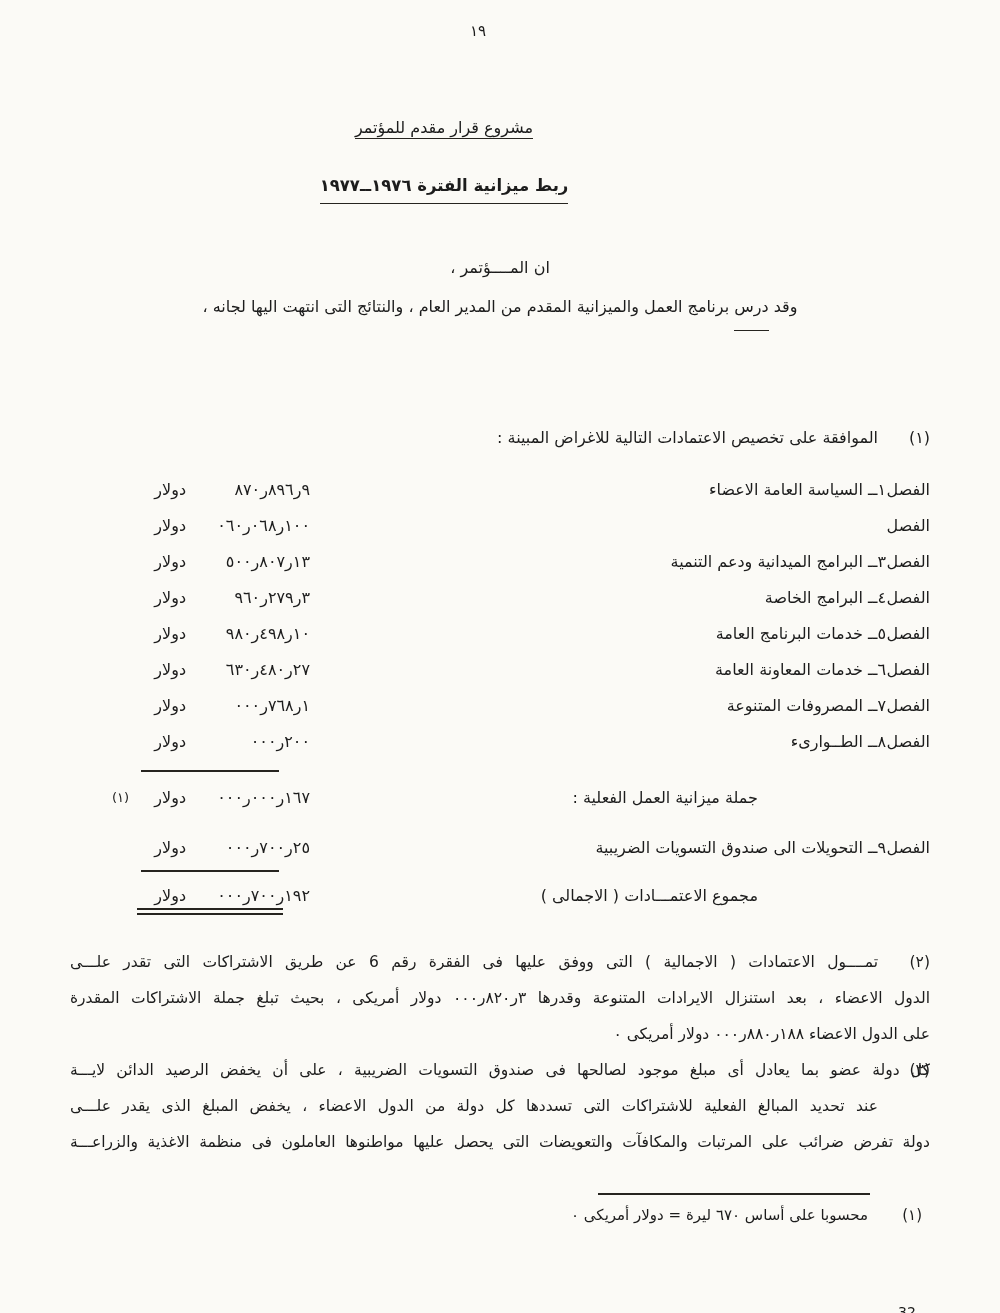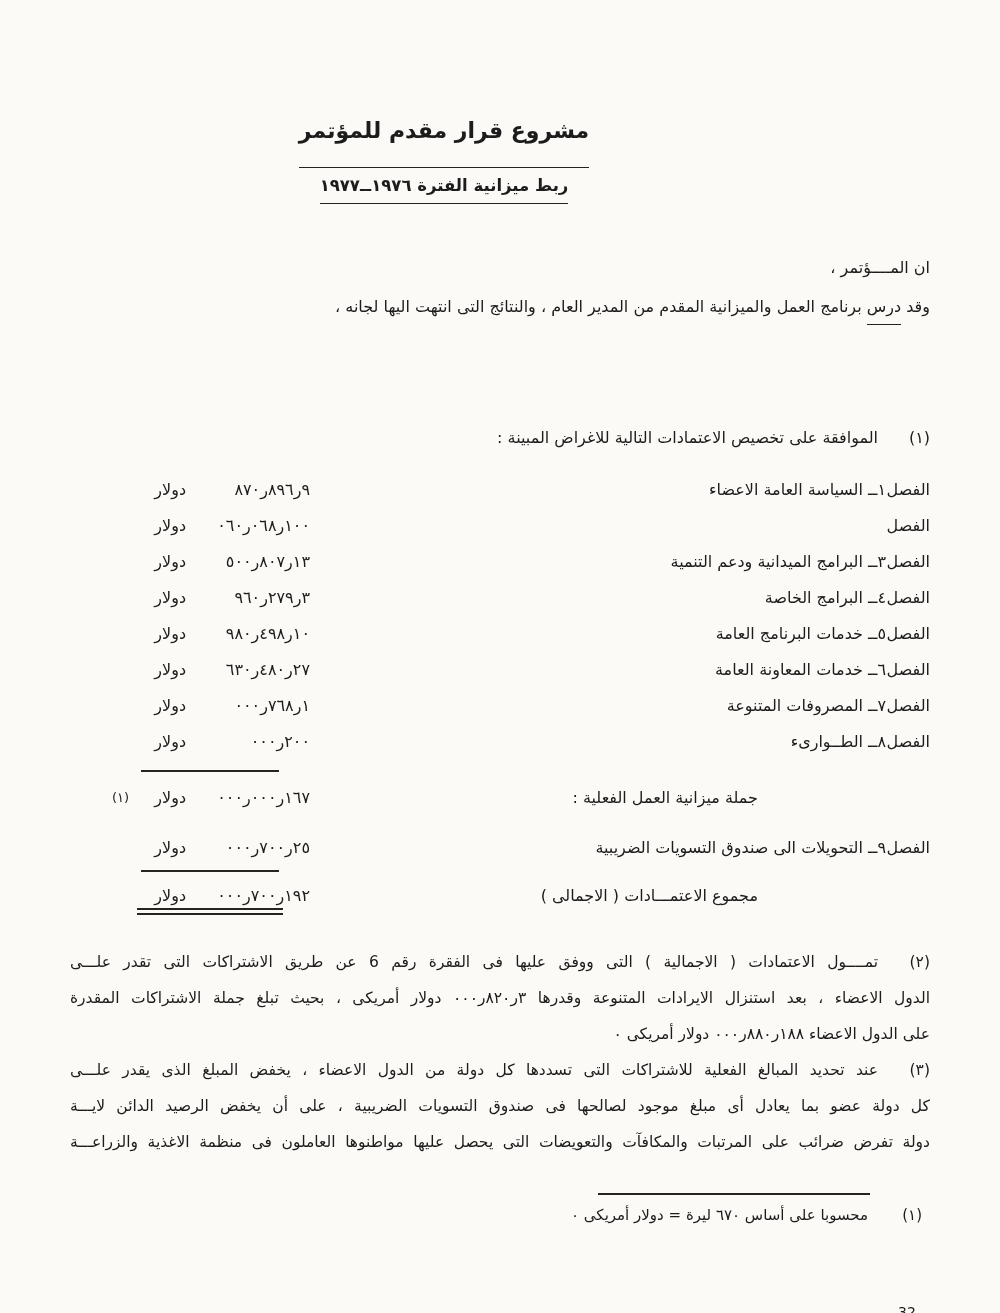--- a/index.html
+++ b/index.html
@@ -4,25 +4,25 @@
 <style>
   * { margin:0; padding:0; box-sizing:border-box; }
   body { background:#d8d6d2; font-family:"DejaVu Sans", sans-serif; }
   .page {
     position:relative; width:1000px; height:1313px; margin:0 auto;
     background:#fbfaf6; color:#1c1c1c; overflow:hidden; font-size:16px;
   }
   .pageno-top { position:absolute; top:22px; left:0; right:44px; text-align:center; font-size:15px; letter-spacing:1px; }
   .center-band { position:absolute; left:0; right:112px; text-align:center; direction:rtl; }
   .u-block { display:inline-block; border-bottom:1.6px solid #26241f; }
-  .doc-title { font-weight:bold; font-size:22px; padding-bottom:24px; }
+  .doc-title { font-weight:normal; font-size:16px; padding-bottom:1px; }
   .doc-subtitle { font-weight:bold; font-size:16.5px; padding-bottom:8px; }
-  .u-word { border-bottom:1.3px solid #26241f; padding-bottom:8px; }
+  .u-word { border-bottom:1.3px solid #26241f; padding-bottom:14px; }
   .preamble { position:absolute; top:248px; left:70px; right:70px; direction:rtl; }
-  .preamble .pline { line-height:39px; white-space:nowrap; }
+  .preamble .pline { line-height:39px; white-space:nowrap;text-align:center; }
   .marker-row { position:absolute; left:70px; right:70px; direction:rtl; line-height:36px; }
   .marker-row .marker { position:absolute; right:0; top:0; }
   .marker-row .mtext { display:block; padding-right:52px; white-space:nowrap; }
   .t-row { position:absolute; left:70px; right:70px; height:36px; line-height:36px; direction:rtl; }
   .t-row > span { position:absolute; top:0; white-space:nowrap; }
   .c-word { right:0; }
   .c-name { right:44px; }
   .c-amt  { right:620px; }
   .c-cur  { right:744px; }
   .c-label-indent { right:172px; }
@@ -37,20 +37,21 @@
   .footnote-row { position:absolute; left:70px; right:70px; top:1200px; direction:rtl; line-height:30px; font-size:15px; }
   .footnote-row .marker { position:absolute; right:8px; top:0; white-space:nowrap; }
   .footnote-row .ftext { position:absolute; right:62px; top:0; white-space:nowrap;margin-left:30px; }
   .pageno-bottom { position:absolute; left:898px; top:1304px; font-size:14px; }
 </style>
 </head>
 <body>
 
 <div class="page">
 
+  <div class="pageno-top">١٩</div>
 
   <div class="center-band" style="top:118px">
     <span class="u-block doc-title">مشروع قرار مقدم للمؤتمر</span>
   </div>
   <div class="center-band" style="top:176px">
     <span class="u-block doc-subtitle">ربط ميزانية الفترة ١٩٧٦ــ١٩٧٧</span>
   </div>
 
   <div class="preamble">
     <div class="pline">
@@ -145,22 +146,22 @@
 
   <div class="para" style="top:944px">
     <span class="marker">(٢)</span>
     <div class="line just first">تمــــول الاعتمادات ( الاجمالية ) التى ووفق عليها فى الفقرة رقم 6 عن طريق الاشتراكات التى تقدر علـــى</div>
     <div class="line just">الدول الاعضاء ، بعد استنزال الايرادات المتنوعة وقدرها ٣ر٨٢٠ر٠٠٠ دولار أمريكى ، بحيث تبلغ جملة الاشتراكات المقدرة</div>
     <div class="line">على الدول الاعضاء ١٨٨ر٨٨٠ر٠٠٠ دولار أمريكى ٠</div>
   </div>
 
   <div class="para" style="top:1052px">
     <span class="marker">(٣)</span>
+    <div class="line just">كل دولة عضو بما يعادل أى مبلغ موجود لصالحها فى صندوق التسويات الضريبية ، على أن يخفض الرصيد الدائن لايـــة</div>
     <div class="line just first">عند تحديد المبالغ الفعلية للاشتراكات التى تسددها كل دولة من الدول الاعضاء ، يخفض المبلغ الذى يقدر علـــى</div>
-    <div class="line just">كل دولة عضو بما يعادل أى مبلغ موجود لصالحها فى صندوق التسويات الضريبية ، على أن يخفض الرصيد الدائن لايـــة</div>
     <div class="line just">دولة تفرض ضرائب على المرتبات والمكافآت والتعويضات التى يحصل عليها مواطنوها العاملون فى منظمة الاغذية والزراعـــة</div>
   </div>
 
   <div class="rule thin" style="top:1193px; left:598px; width:272px;"></div>
 
   <div class="footnote-row">
     <span class="marker">(١)</span>
     <span class="ftext">محسوبا على أساس ٦٧٠ ليرة = دولار أمريكى ٠</span>
   </div>
 

